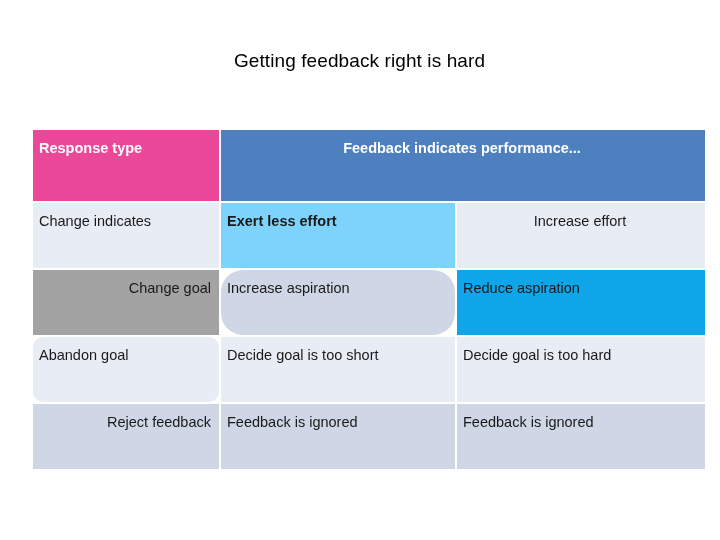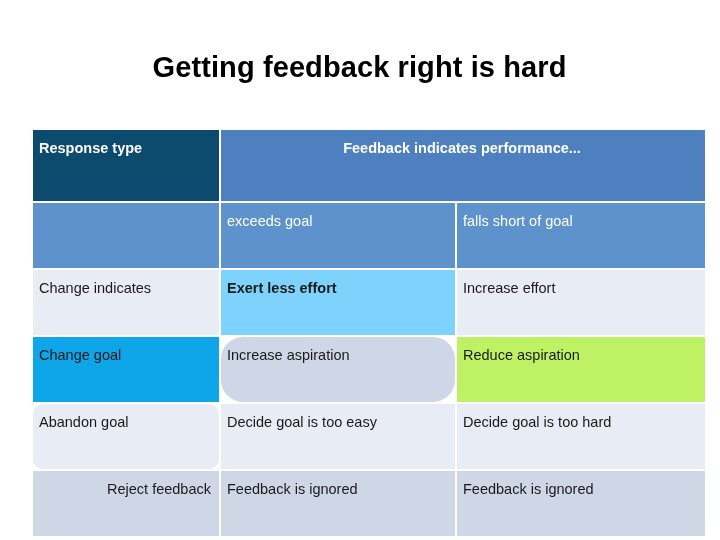--- a/index.html
+++ b/index.html
@@ -23,22 +23,22 @@
     background: #FFFFFF;
   }
 
   
   .slide-title {
     position: absolute;
     left: 0;
     top: 50px;
     width: 719px;
     text-align: center;
-    font-size: 29px;
-    font-weight: 700;
+    font-size: 19px;
+    font-weight: 400;
     color: #000000;
     letter-spacing: 0.1px;
     line-height: 1.2;
     white-space: nowrap;
   }
 
   
   .table-wrap {
     position: absolute;
     left: 33px;
@@ -117,44 +117,39 @@
 
   <div class="table-wrap">
     <table class="feedback-table">
       <colgroup>
         <col class="c1">
         <col class="c2">
         <col class="c3">
       </colgroup>
       <tbody>
         <tr class="header-main">
-          <td class="h-response" style="background: #0c4a6e;">Response type</td>
+          <td class="h-response" style="background: #ec4899;">Response type</td>
           <td class="h-feedback" colspan="2" style="background: rgb(78, 127, 191);">Feedback indicates performance...</td>
-        </tr>
-        <tr class="header-sub">
-          <td class="h-blank first-col" style="background: rgb(94, 146, 204);"></td>
-          <td style="background: rgb(94, 146, 204);">exceeds goal</td>
-          <td style="background: rgb(94, 146, 204);">falls short of goal</td>
         </tr>
 
         <tr class="data-row row-light">
           <td class="first-col" style="background: rgb(232, 236, 244);">Change indicates</td>
           <td style="background: #7dd3fc; font-weight: bold;">Exert less effort</td>
-          <td class="bold-cell" style="background: rgb(232, 236, 244);">Increase effort</td>
+          <td class="bold-cell" style="background: rgb(232, 236, 244); text-align: center;">Increase effort</td>
         </tr>
 
         <tr class="data-row row-dark">
-          <td class="first-col" style="background: #0ea5e9;">Change goal</td>
+          <td class="first-col" style="background: #a3a3a3; text-align: right;">Change goal</td>
           <td class="bold-cell" style="background: rgb(207, 214, 230); border-radius: 22px;">Increase aspiration</td>
-          <td style="background: #bef264; margin-top: 48px;">Reduce aspiration</td>
+          <td style="background: #0ea5e9; margin-top: 48px;">Reduce aspiration</td>
         </tr>
 
         <tr class="data-row row-light">
           <td class="first-col" style="background: rgb(232, 236, 244); border-radius: 10px;">Abandon goal</td>
-          <td style="background: rgb(232, 236, 244);">Decide goal is too easy</td>
+          <td style="background: rgb(232, 236, 244);">Decide goal is too short</td>
           <td style="background: rgb(232, 236, 244);">Decide goal is too hard</td>
         </tr>
 
         <tr class="data-row row-dark">
           <td class="first-col" style="background: rgb(207, 214, 230); text-align: right;">Reject feedback</td>
           <td style="background: rgb(207, 214, 230);">Feedback is ignored</td>
           <td style="background: rgb(207, 214, 230);">Feedback is ignored</td>
         </tr>
       </tbody>
     </table>

